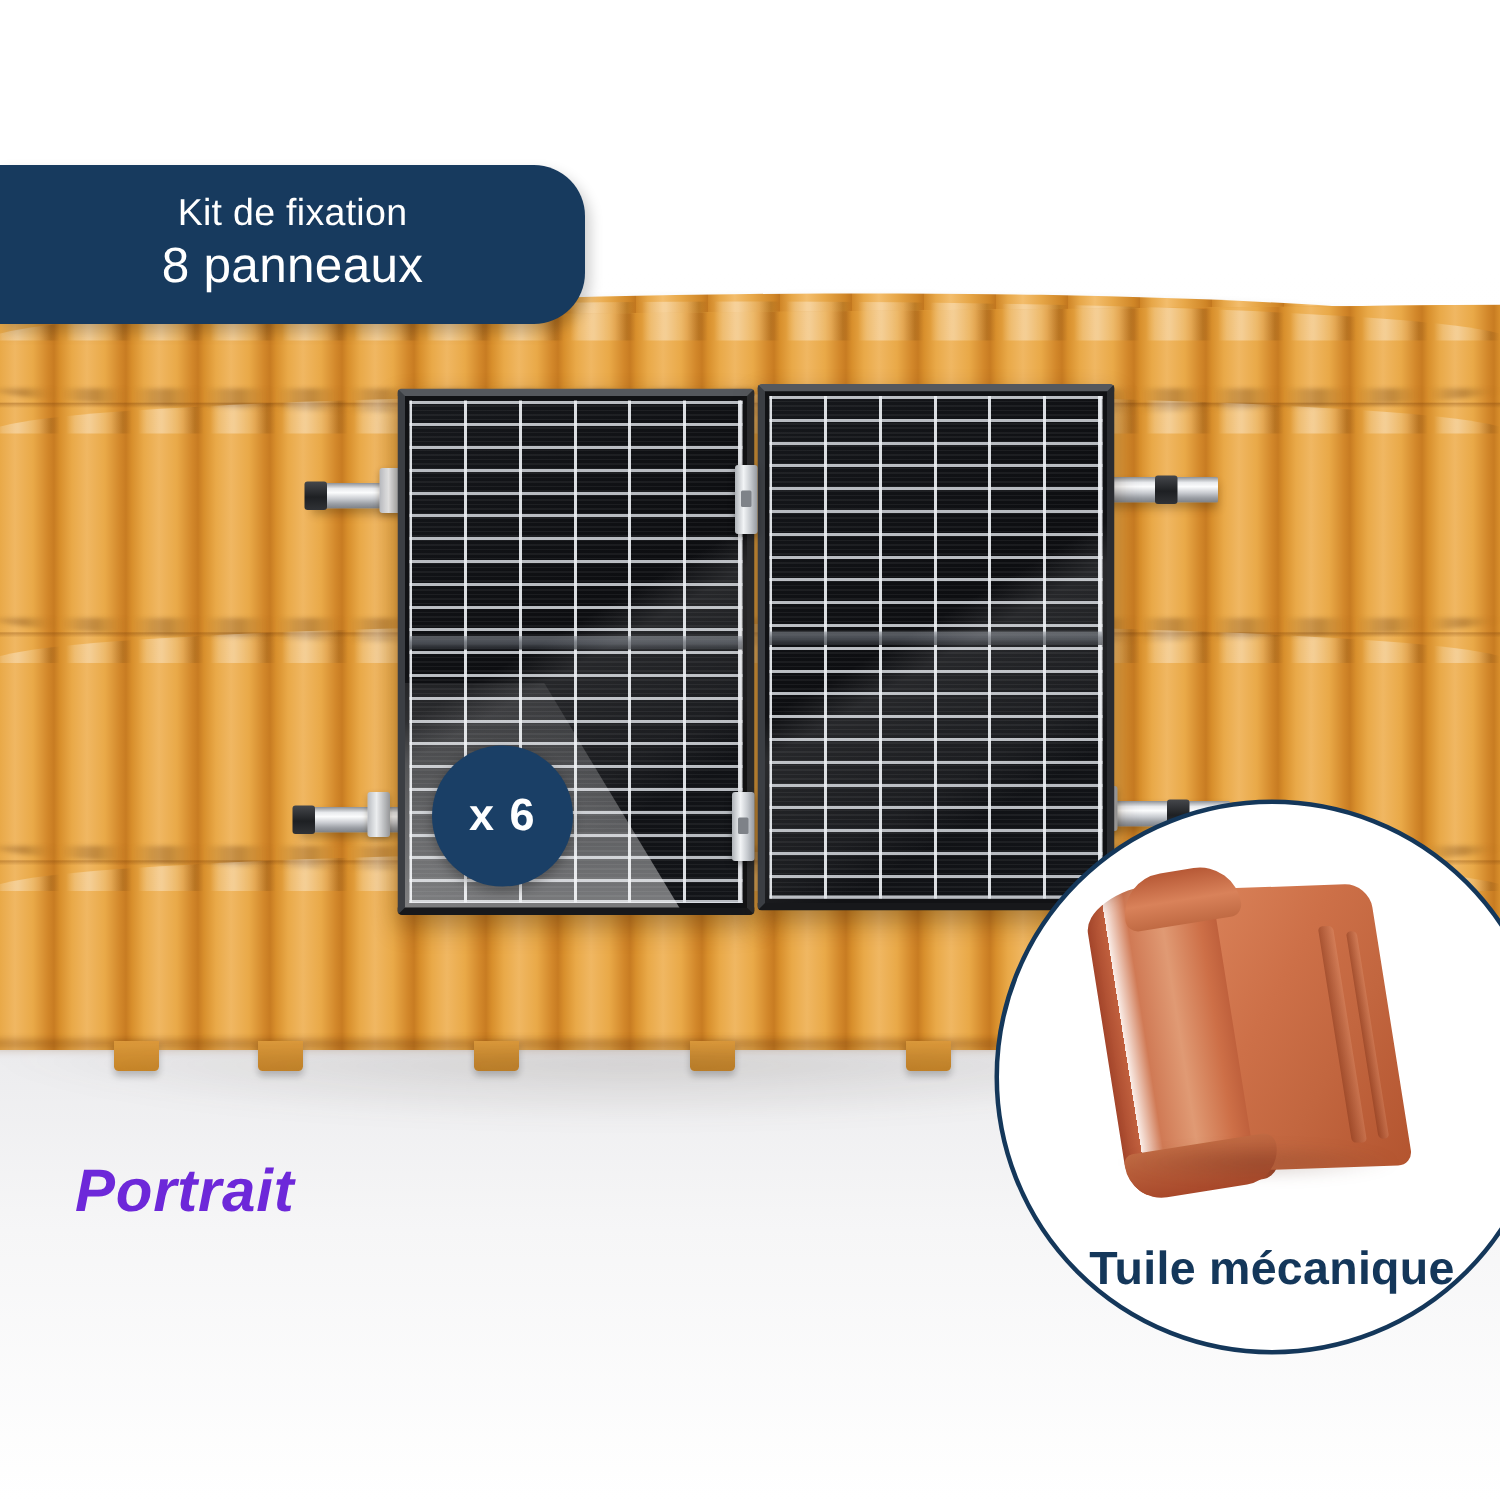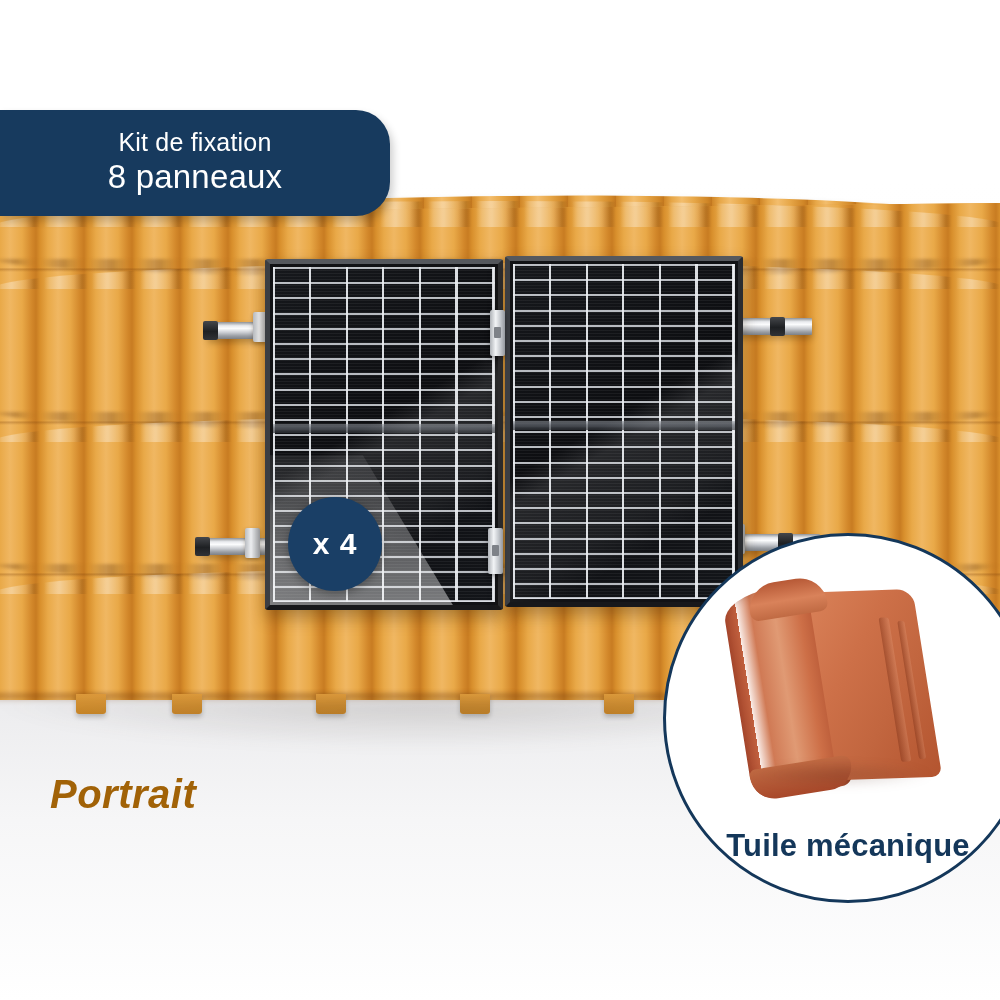--- a/index.html
+++ b/index.html
@@ -350,21 +350,21 @@
   }
 
   
   .orientation {
     position: absolute;
     left: 50px;
     top: 772px;
     font-size: 40px;
     font-weight: 700;
     font-style: italic;
-    color: #a16207;
+    color: #6d28d9;
     letter-spacing: .5px;
   }
 
   
   .inset {
     position: absolute;
     left: 663px;
     top: 533px;
     width: 364px;
     height: 364px;
@@ -517,21 +517,21 @@
 
   <div class="mid-clamp" style="left:490px; top:310px;"></div>
   <div class="mid-clamp" style="left:488px; top:528px;"></div>
 
   <div class="badge">
     <div class="badge-sub">Kit de fixation</div>
     <div class="badge-main">8 panneaux</div>
   </div>
 
   <div class="count-badge">
-    <span>x 4</span>
+    <span>x 6</span>
   </div>
 
   <div class="orientation">Portrait</div>
 
   <div class="inset">
     <div class="tile-photo">
       <div class="tile-pan"></div>
       <div class="tile-flat"></div>
       <div class="tile-rib rib-a"></div>
       <div class="tile-rib rib-b"></div>

